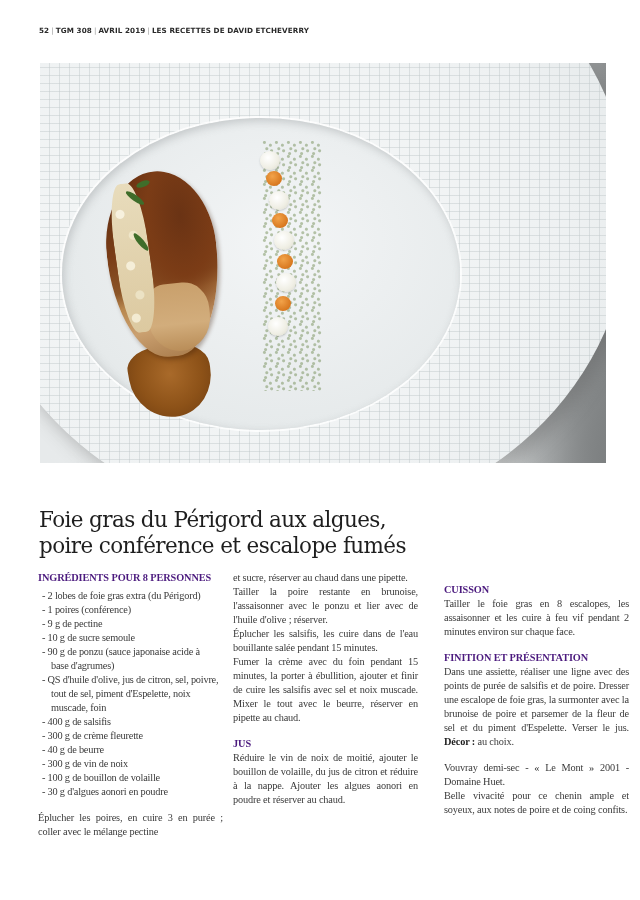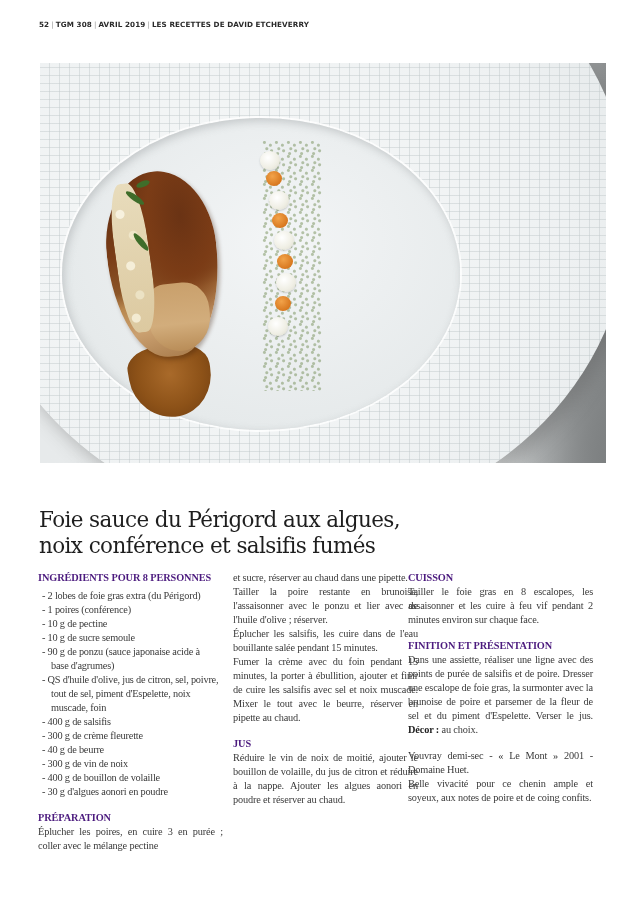--- a/index.html
+++ b/index.html
@@ -1,21 +1,21 @@
 <!DOCTYPE html>
 <html><head>
 <meta charset="utf-8">
 <style>
   html, body { margin: 0; padding: 0; }
   body {
     width: 640px; height: 900px; background: #ffffff; position: relative; overflow: hidden;
     font-family: "DejaVu Sans", sans-serif; color: #3a3a3a;
   }
   .running-header {
-    position: absolute; left: 39px; top: 20px;
+    position: absolute; left: 39px; top: 26px;
     font-family: "DejaVu Sans", sans-serif; font-weight: bold; font-size: 7.2px;
     letter-spacing: 0.1px; color: #2a2a2a; white-space: nowrap;
   }
   .running-header .sep { color: #9a9a9a; font-weight: normal; margin: 0 2px; }
 
   
   .photo {
     position: absolute; left: 40px; top: 63px; width: 566px; height: 400px;
     overflow: hidden;
     background: linear-gradient(90deg, #e7eaeb 0%, #e9ecec 78%, #b9bcbd 92%, #8e9192 100%);
@@ -90,21 +90,21 @@
   .title {
     position: absolute; left: 39px; top: 493px; width: 560px;
     font-family: "DejaVu Serif", serif; font-size: 21.5px; line-height: 26px; color: #1e1e1e;
     letter-spacing: -0.6px; font-weight: normal;
   }
 
   
   .col { position: absolute; top: 571px; width: 185px; font-size: 10.3px; line-height: 14px; color: #3a3a3a; }
   .col.c1 { left: 38px; }
   .col.c2 { left: 233px; top: 571px; }
-  .col.c3 { left: 408px; }
+  .col.c3 { left: 444px; margin-top: 12px; }
   .h {
     font-weight: bold; color: #4b1a7e; font-size: 10.3px; text-transform: uppercase;
     letter-spacing: -0.1px; margin: 0; line-height: 14px;
   }
   .section { margin-bottom: 12px; font-family: Liberation Serif, serif; }
   .p { margin: 0; text-align: justify; letter-spacing: -0.15px; }
   ul.ing { list-style: none; margin: 4px; padding: 0; }
   ul.ing li { padding-left: 9px; text-indent: -9px; letter-spacing: -0.2px; }
   .bold { font-weight: bold; color: #1e1e1e; }
 </style>
@@ -134,44 +134,43 @@
     <div class="dot orange" style="left:4px;top:62px;"></div>
     <div class="dot white" style="left:6px;top:80px;"></div>
     <div class="dot orange" style="left:9px;top:103px;"></div>
     <div class="dot white" style="left:8px;top:122px;"></div>
     <div class="dot orange" style="left:7px;top:145px;"></div>
     <div class="dot white" style="left:0px;top:166px;"></div>
   </div>
 </div>
 
 <h1 class="title">
-  <span>Foie sauce du Périgord aux algues,</span><br>
-  <span>noix conférence et salsifis fumés</span>
+  <span>Foie gras du Périgord aux algues,</span><br>
+  <span>poire conférence et escalope fumés</span>
 </h1>
 
 <div class="col c1">
   <div class="section">
     <p class="h">INGRÉDIENTS POUR 8 PERSONNES</p>
     <ul class="ing">
       <li>- 2 lobes de foie gras extra (du Périgord)</li>
       <li>- 1 poires (conférence)</li>
-      <li>- 10 g de pectine</li>
+      <li>- 9 g de pectine</li>
       <li>- 10 g de sucre semoule</li>
       <li>- 90 g de ponzu (sauce japonaise acide à base d'agrumes)</li>
       <li>- QS d'huile d'olive, jus de citron, sel, poivre, tout de sel, piment d'Espelette, noix muscade, foin</li>
       <li>- 400 g de salsifis</li>
       <li>- 300 g de crème fleurette</li>
       <li>- 40 g de beurre</li>
       <li>- 300 g de vin de noix</li>
-      <li>- 400 g de bouillon de volaille</li>
+      <li>- 100 g de bouillon de volaille</li>
       <li>- 30 g d'algues aonori en poudre</li>
     </ul>
   </div>
   <div class="section">
-    <p class="h">PRÉPARATION</p>
     <p class="p">Éplucher les poires, en cuire 3 en purée ; coller avec le mélange pectine</p>
   </div>
 </div>
 
 <div class="col c2">
   <div class="section">
     <p class="p">et sucre, réserver au chaud dans une pipette.</p>
     <p class="p">Tailler la poire restante en brunoise, l'assaisonner avec le ponzu et lier avec de l'huile d'olive ; réserver.</p>
     <p class="p">Éplucher les salsifis, les cuire dans de l'eau bouillante salée pendant 15 minutes.</p>
     <p class="p">Fumer la crème avec du foin pendant 15 minutes, la porter à ébullition, ajouter et finir de cuire les salsifis avec sel et noix muscade. Mixer le tout avec le beurre, réserver en pipette au chaud.</p>

